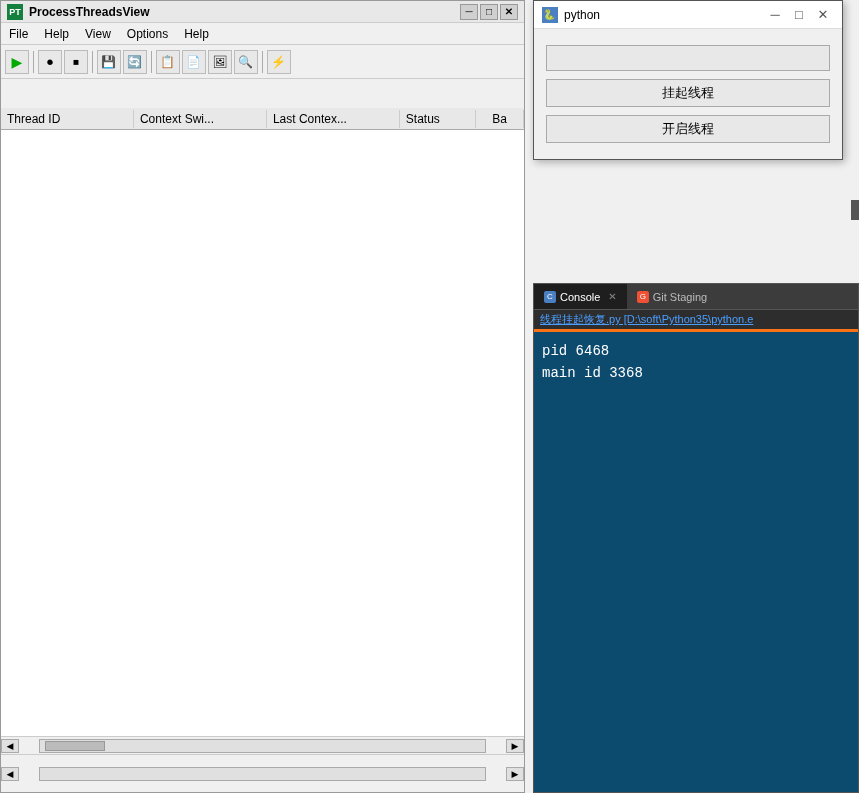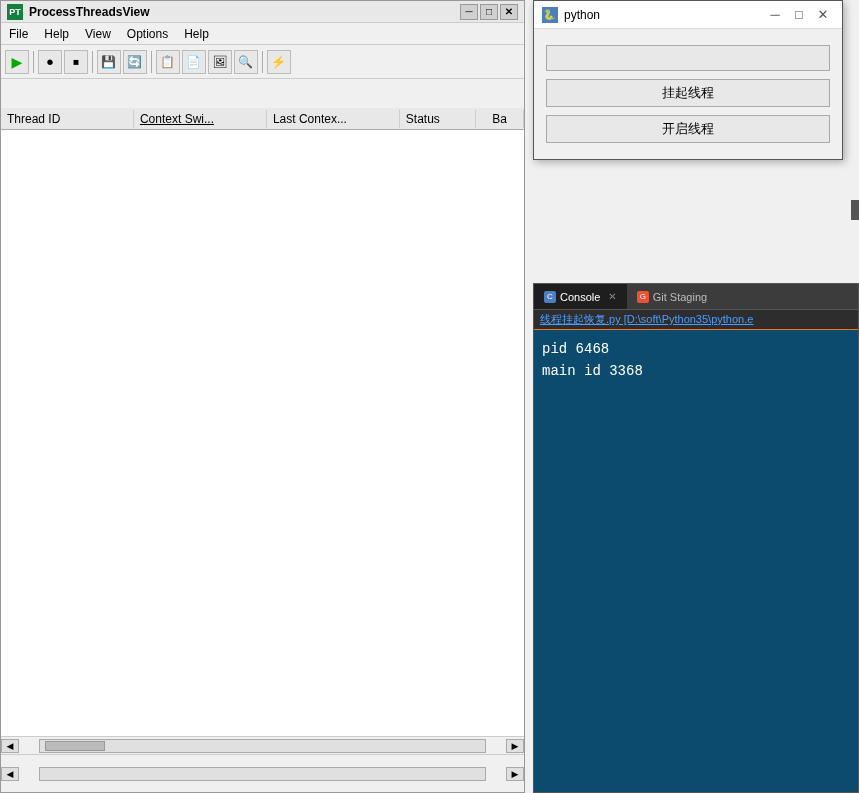--- a/index.html
+++ b/index.html
@@ -93,21 +93,21 @@
     }
     .col-header {
       padding: 2px 6px;
       border-right: 1px solid #ccc;
       font-size: 12px;
       font-weight: normal;
       white-space: nowrap;
       overflow: hidden;
     }
     .col-thread-id { width: 140px; }
-    .col-context-sw { width: 140px; text-decoration: underline; }
+    .col-context-sw { width: 140px; }
     .col-last-context { width: 140px; }
     .col-status { width: 80px; }
     .col-ba { width: 50px; text-align: center; }
 
     .table-body {
       flex: 1;
       background: white;
       overflow: hidden;
     }
 
@@ -267,21 +267,21 @@
       font-size: 10px; color: #888;
       cursor: pointer;
       margin-left: 4px;
     }
 
     .console-file-line {
       background: #2d2d2d;
       padding: 2px 6px;
       font-size: 11px;
       color: #4a9eff;
-      border-bottom: 1px solid #f97316;
+      border-bottom: 3px solid #f97316;
       white-space: nowrap;
       overflow: hidden;
       text-overflow: ellipsis;
       cursor: pointer;
       text-decoration: underline;
     }
 
     .console-body {
       flex: 1;
       padding: 8px;

